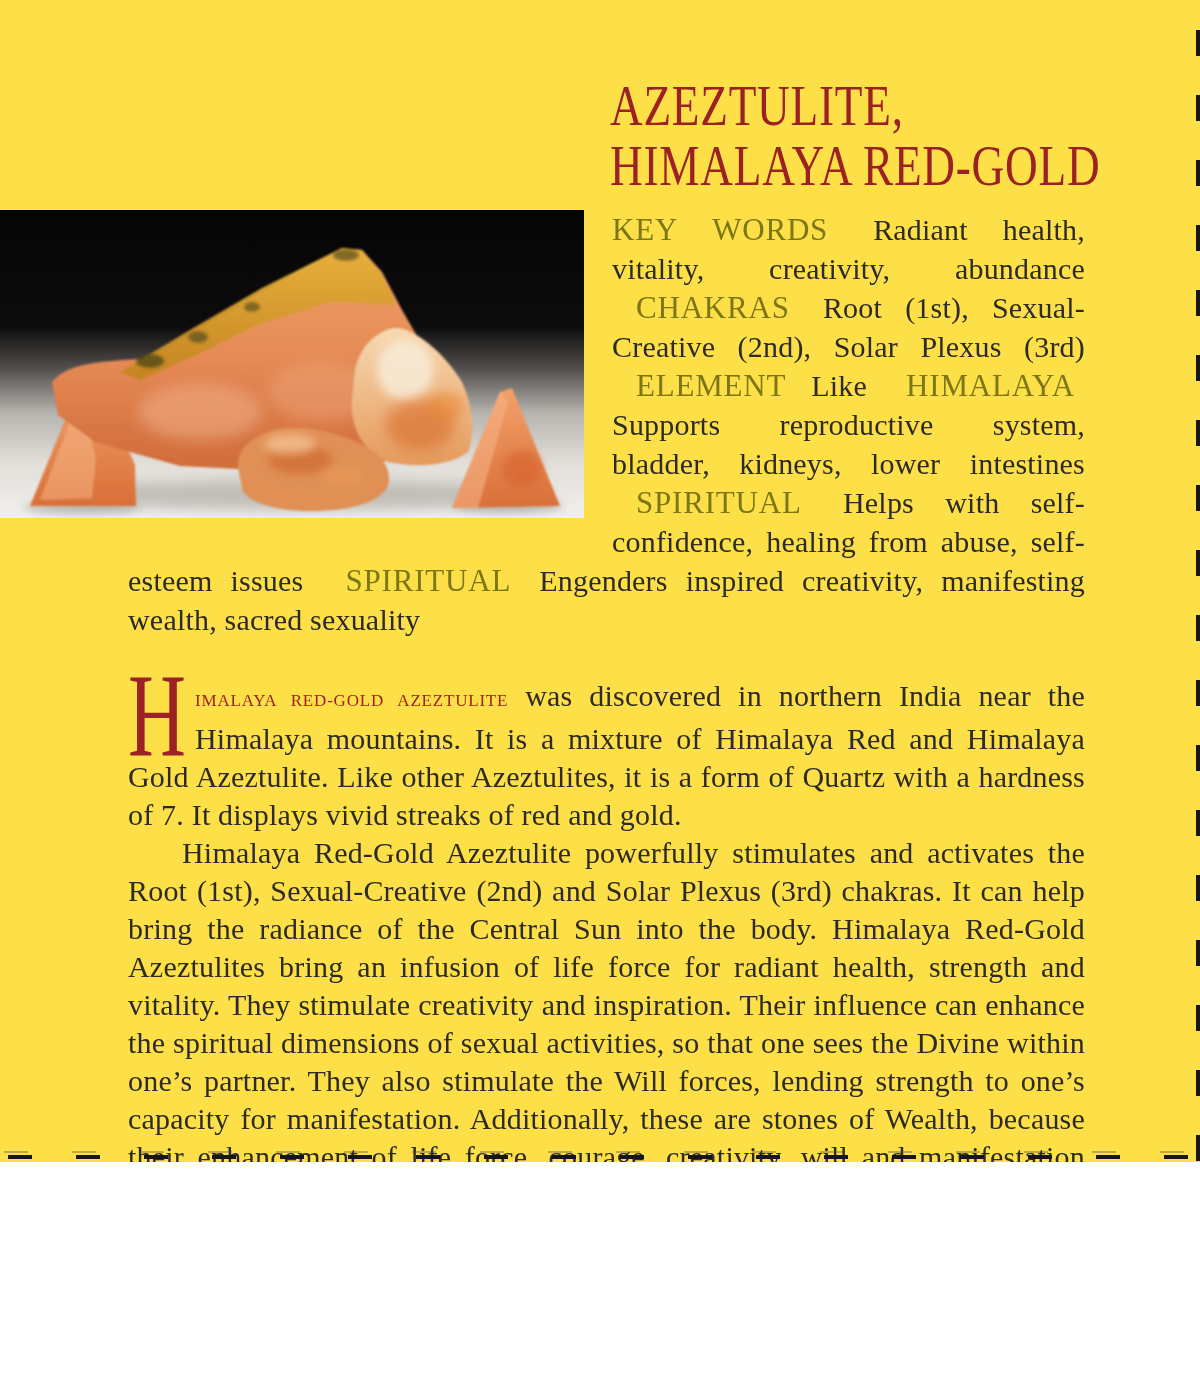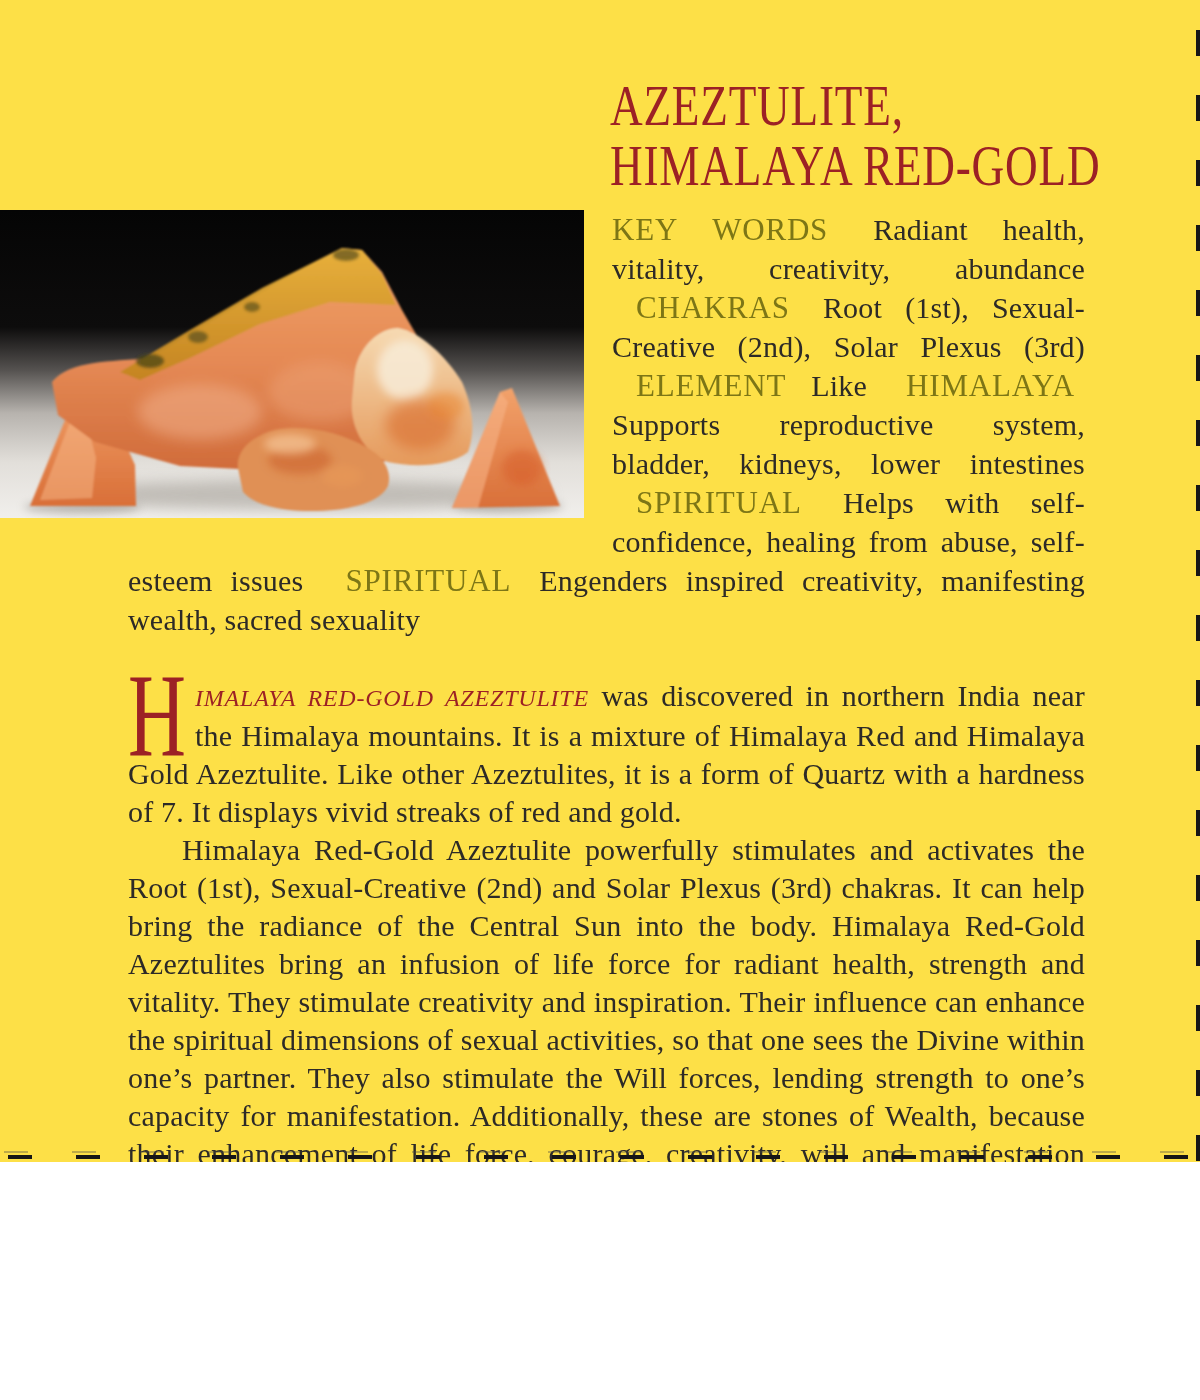--- a/index.html
+++ b/index.html
@@ -21,21 +21,21 @@
   .attrs{margin:210px 0 0;text-align:justify;font-size:30px;line-height:39px;letter-spacing:0.2px;}
   .al{font-weight:400;color:#7d7616;font-size:31px;letter-spacing:0.8px;margin:10px 10px 0 24px;white-space:nowrap;}
   .al.first{margin-left:0;}
   .av{color:#2d2a27;}
 
   .body-p{margin:38px 0 0;text-align:justify;font-size:30px;line-height:38px;letter-spacing:0.2px;}
   .body-p.indent{margin-top:0;text-indent:54px;}
 
   .dropcap{float:left;width:58px;height:74px;font-size:118px;line-height:74px;color:#9c2125;
     transform:scaleX(0.68);transform-origin:left center;margin:2px 9px 0 0;text-align:left;}
-  .leadin{color:#9c2125;font-size:24px;letter-spacing:0.8px;font-style:italic;}
+  .leadin{color:#9c2125;font-size:17px;letter-spacing:0.8px;}
 
   
   .edge-right{position:absolute;top:30px;right:0;width:4px;height:1345px;
     background:repeating-linear-gradient(180deg,#161616 0 26px,transparent 26px 65px);}
   .edge-bottom{position:absolute;left:8px;right:4px;bottom:3px;height:4px;
     background:repeating-linear-gradient(90deg,#161616 0 24px,transparent 24px 68px);}
   .edge-bottom.ghost{bottom:9px;height:2px;left:4px;
     background:repeating-linear-gradient(90deg,rgba(70,70,70,0.35) 0 24px,transparent 24px 68px);}
 </style>
 </head>

